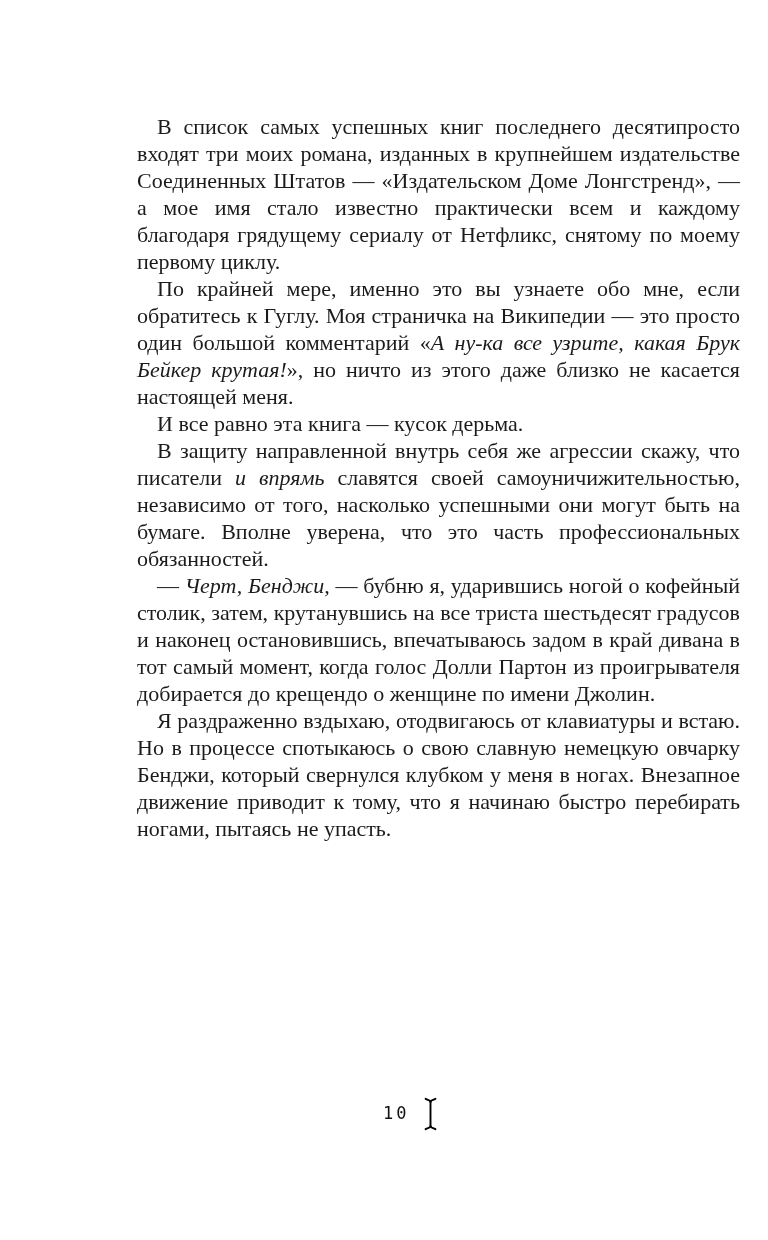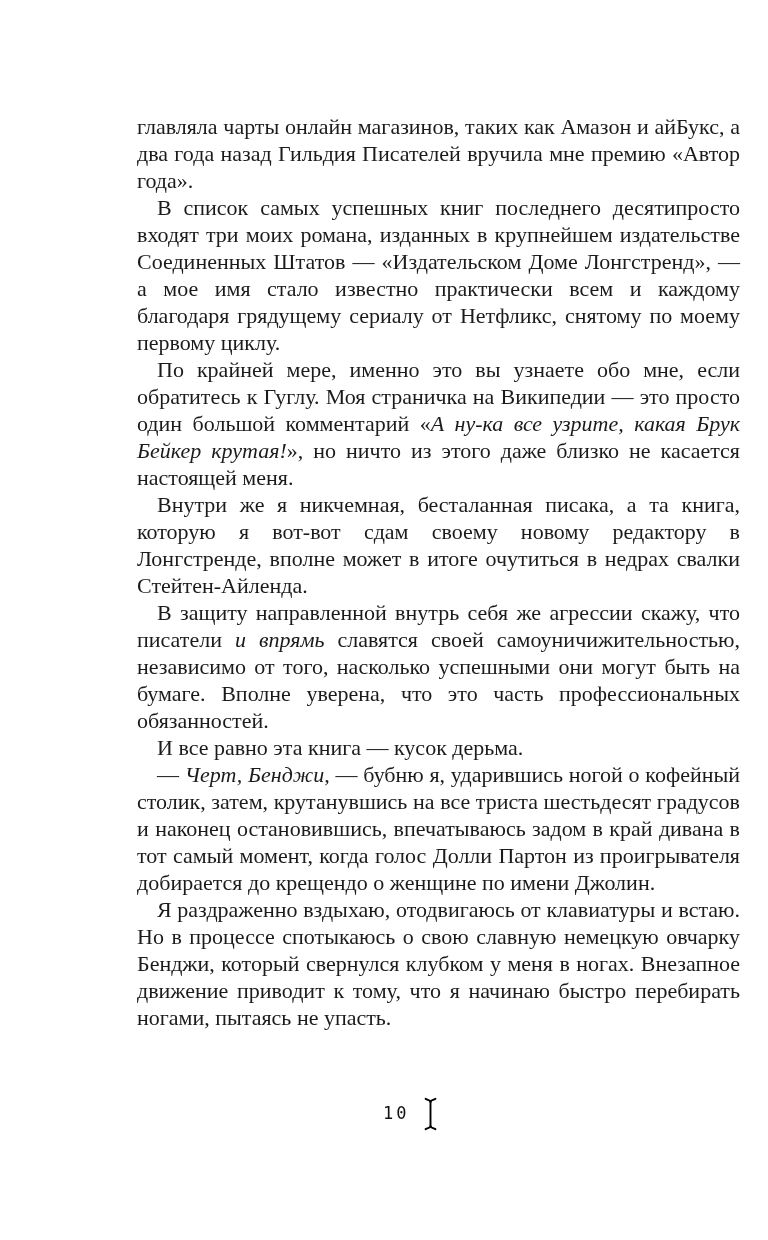--- a/index.html
+++ b/index.html
@@ -60,26 +60,24 @@
     width: 15px;
     height: 34px;
   }
 </style>
 </head>
 <body>
 
 <div class="page">
 
   <div class="text-block">
-      <p class="no-indent"><span>главляла чарты онлайн магазинов, таких как Амазон и айБукс, а два года назад Гильдия Писателей вручила мне премию «Автор года».</span></p>
       <p><span>В список самых успешных книг последнего десяти­просто входят три моих романа, изданных в крупнейшем издательстве Соединенных Штатов — «Издательском Доме Лонгстренд», — а мое имя стало известно практи­чески всем и каждому благодаря грядущему сериалу от Нетфликс, снятому по моему первому циклу.</span></p>
       <p><span>По крайней мере, именно это вы узнаете обо мне, если обратитесь к Гуглу. Моя страничка на Википе­дии — это просто один большой комментарий «</span><em>А ну-ка все узрите, какая Брук Бейкер крутая!</em><span>», но ничто из этого даже близко не касается настоящей меня.</span></p>
-      <p><span>Внутри же я никчемная, бесталанная писака, а та книга, которую я вот-вот сдам своему новому редактору в Лонгстренде, вполне может в итоге очутиться в недрах свалки Стейтен-Айленда.</span></p>
+      <p><span>И все равно эта книга — кусок дерьма.</span></p>
       <p><span>В защиту направленной внутрь себя же агрессии скажу, что писатели </span><em>и впрямь</em><span> славятся своей самоуни­чижительностью, независимо от того, насколько успеш­ными они могут быть на бумаге. Вполне уверена, что это часть профессиональных обязанностей.</span></p>
-      <p><span>И все равно эта книга — кусок дерьма.</span></p>
       <p><span>— </span><em>Черт, Бенджи,</em><span> — бубню я, ударившись ногой о кофейный столик, затем, крутанувшись на все триста шестьдесят градусов и наконец остановившись, впеча­тываюсь задом в край дивана в тот самый момент, когда голос Долли Партон из проигрывателя добирается до крещендо о женщине по имени Джолин.</span></p>
       <p><span>Я раздраженно вздыхаю, отодвигаюсь от клавиату­ры и встаю. Но в процессе спотыкаюсь о свою славную немецкую овчарку Бенджи, который свернулся клубком у меня в ногах. Внезапное движение приводит к тому, что я начинаю быстро перебирать ногами, пытаясь не упасть.</span></p>
     </div>
 
   <div class="page-number">10</div>
 
   <svg class="ibeam-cursor" viewBox="0 0 15 34" xmlns="http://www.w3.org/2000/svg">
     <g fill="none" stroke="#000000" stroke-width="1.9" stroke-linecap="round">
       <path d="M7.5 4.5 L7.5 29.5"></path>
       <path d="M2.6 1.8 C5.2 3.2, 6.9 2.8, 7.5 4.8"></path>

